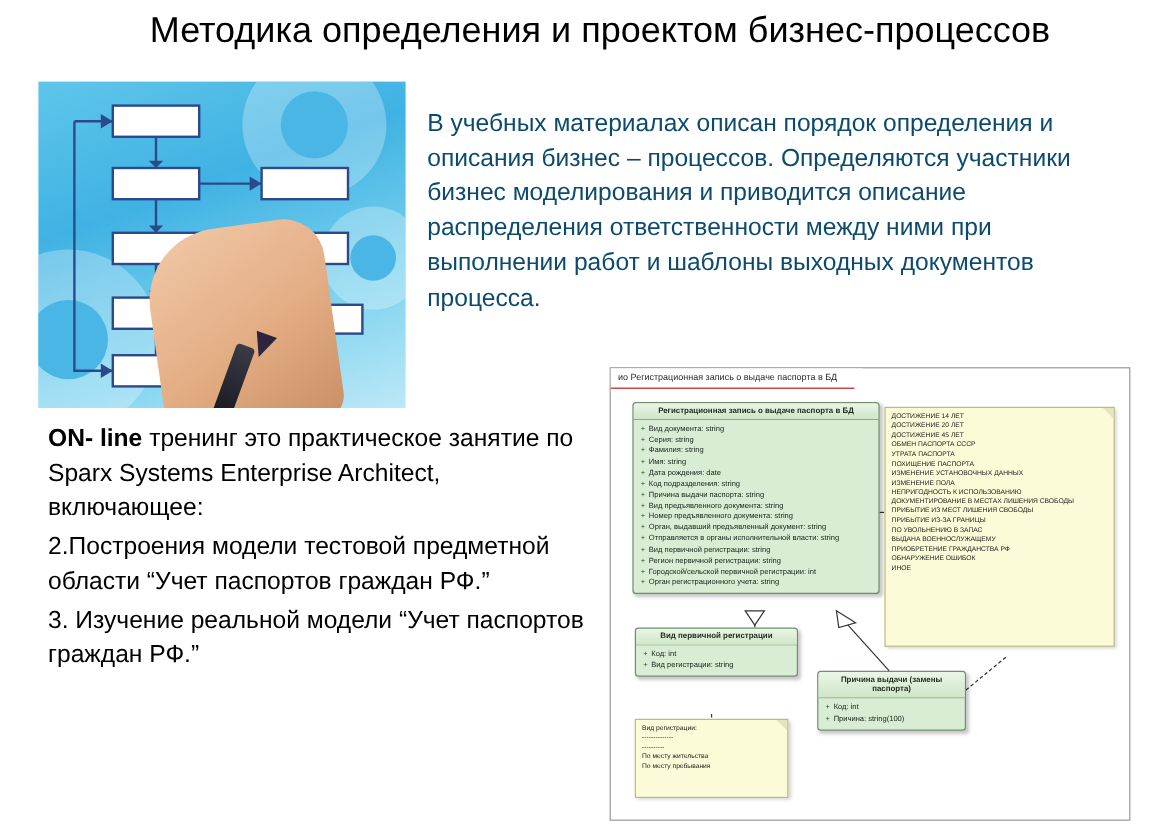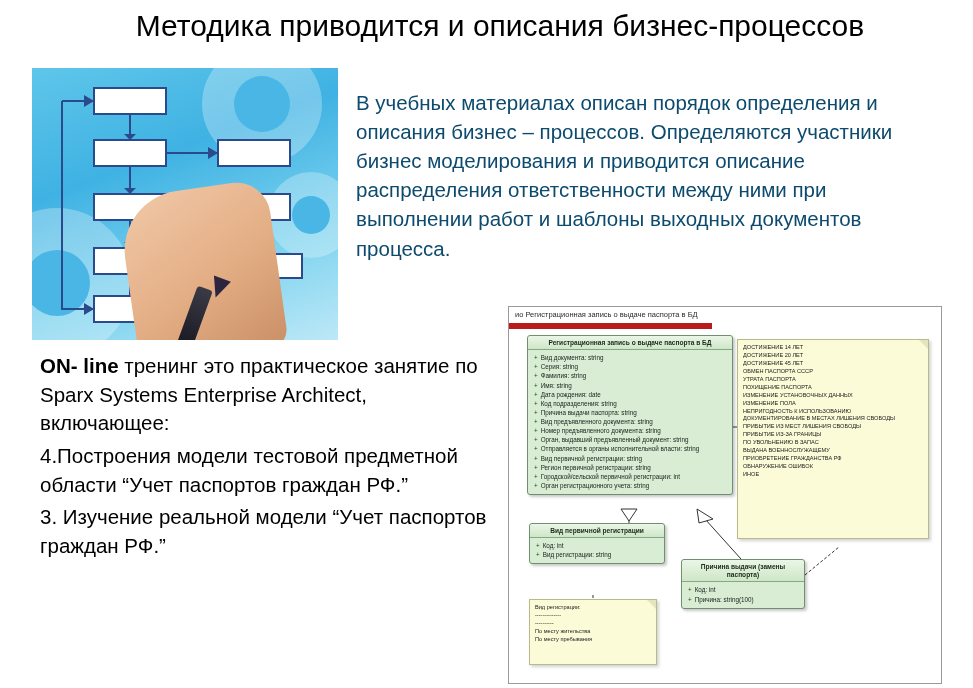--- a/index.html
+++ b/index.html
@@ -121,21 +121,21 @@
     height: 376px;
     background: #ffffff;
     border: 1px solid #9a9a9a;
   }
   .ea-tab {
     position: absolute;
     left: 0; top: 0;
     height: 15px;
     padding: 1px 14px 0 6px;
     background: #ffffff;
-    border-bottom: 6px solid #b91c1c;
+    border-bottom: 1px solid #b91c1c;
     font-size: 7.5px;
     color: #2a2a2a;
     white-space: nowrap;
     line-height: 14px;
   }
   .ea-tab::after {
     content: "";
     position: absolute;
     right: -7px; top: 0;
     border-left: 7px solid #ffffff;
@@ -205,21 +205,21 @@
   .note-reg { left: 20px; top: 292px; width: 128px; height: 66px; }
 
   .ea-small-1 { left: 20px; top: 216px; width: 136px; }
   .ea-small-2 { left: 172px; top: 252px; width: 124px; }
 
   .ea-conn { position: absolute; left: 0; top: 0; width: 432px; height: 376px; }
 </style>
 </head>
 <body>
 
-<div class="slide-title">Методика приводится и описания бизнес-процессов</div>
+<div class="slide-title">Методика определения и проектом бизнес-процессов</div>
 
 <div class="photo">
   <div class="gear g1"></div>
   <div class="gear g2"></div>
   <div class="gear g3"></div>
 
   <svg class="diagram" viewBox="0 0 306 272">
     <g fill="#ffffff" stroke="#2b4a8b" stroke-width="2">
       <rect x="62" y="20" width="72" height="26"></rect>
       <rect x="62" y="72" width="72" height="26"></rect>
@@ -254,21 +254,21 @@
 
   <div class="hand"></div>
   <div class="pen"></div>
   <div class="pen-tip"></div>
 </div>
 
 <div class="intro">В учебных материалах описан порядок определения  и описания бизнес – процессов. Определяются  участники бизнес моделирования и приводится описание распределения ответственности между ними при выполнении работ и шаблоны выходных документов процесса.</div>
 
 <div class="body-left">
   <p><span class="bold">ON- line</span><span> тренинг  это практическое занятие по Sparx Systems Enterprise Architect, включающее:</span></p>
-  <p>4.Построения модели тестовой предметной области  “Учет паспортов граждан РФ.”</p>
+  <p>2.Построения модели тестовой предметной области  “Учет паспортов граждан РФ.”</p>
   <p>3. Изучение реальной модели “Учет паспортов граждан РФ.”</p>
 </div>
 
 <div class="ea-panel">
   <div class="ea-tab">ио Регистрационная запись о выдаче  паспорта в БД</div>
 
   <svg class="ea-conn" viewBox="0 0 432 376">
     <g stroke="#333" stroke-width="1" fill="none">
       <path d="M120 212 L120 216"></path>
       <path d="M196 212 L232 252"></path>

